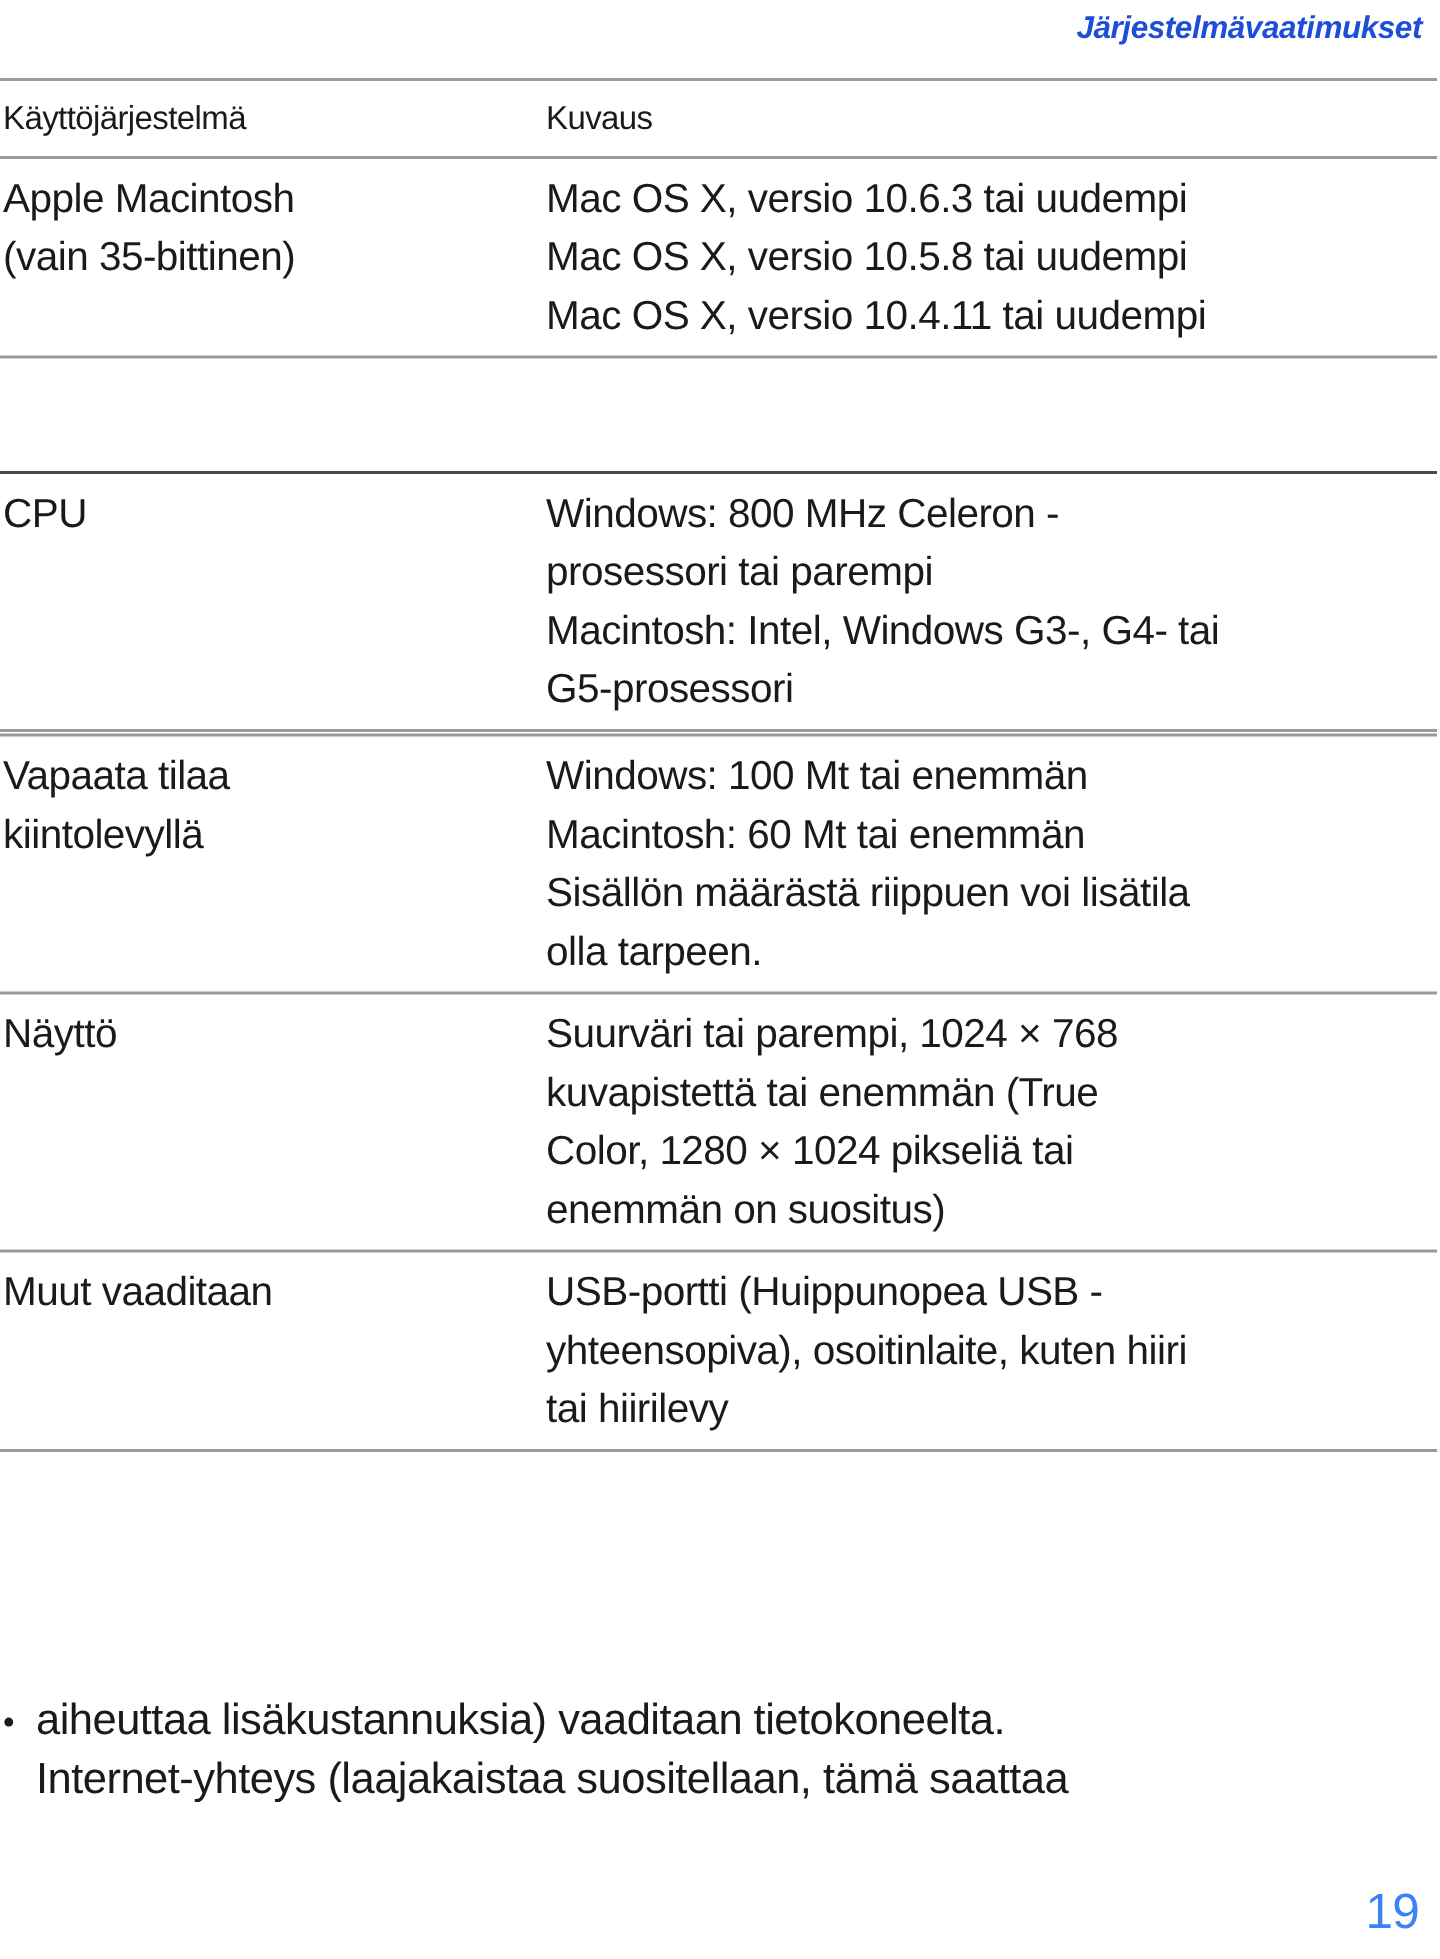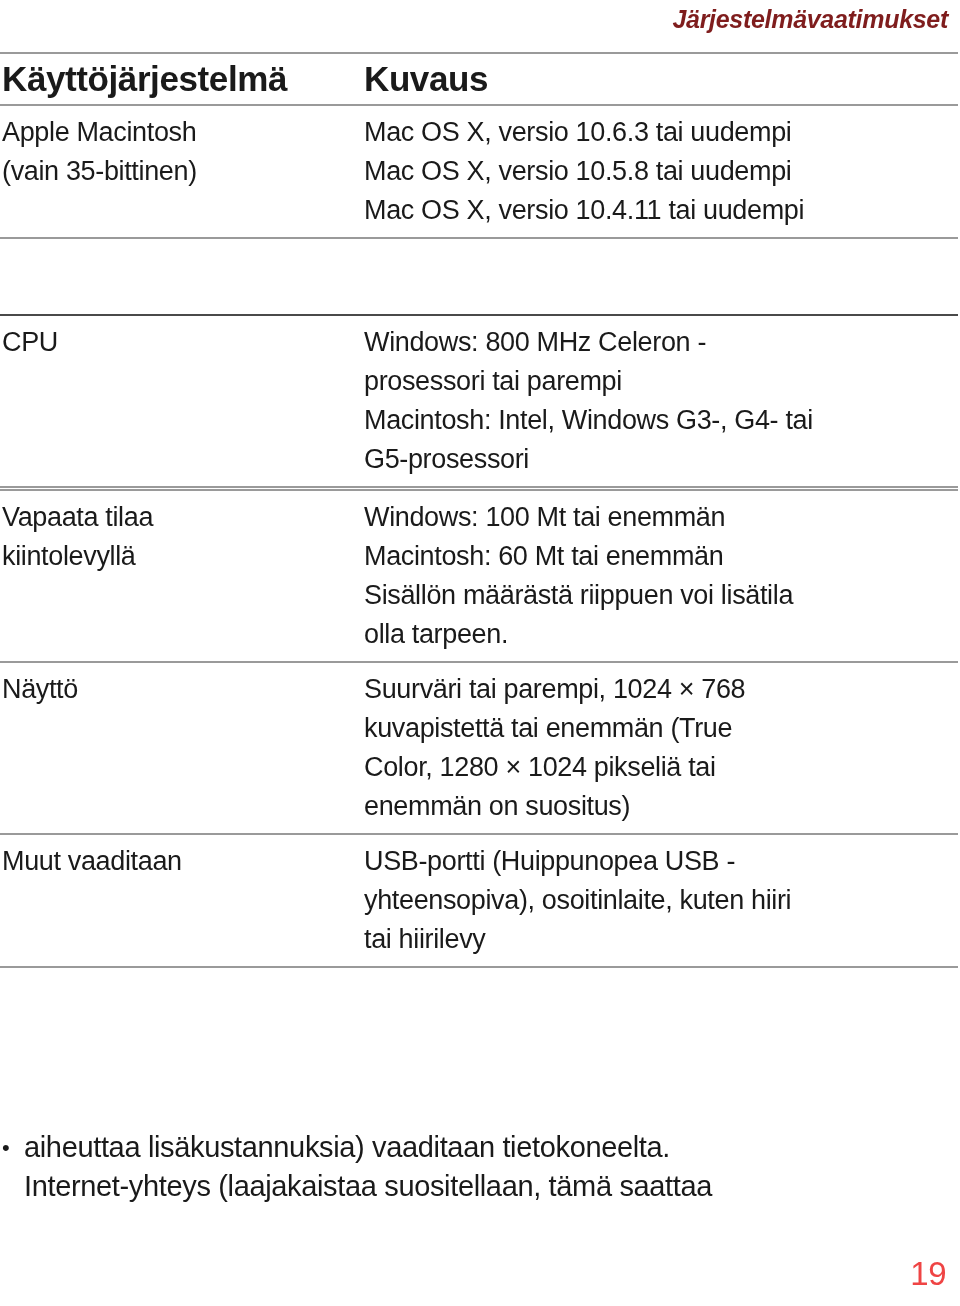--- a/index.html
+++ b/index.html
@@ -25,24 +25,24 @@
   }
 
   
   .doc-header {
     position: absolute;
     top: 2px;
     right: 12px;
     text-align: right;
     font-weight: bold;
     font-style: italic;
-    font-size: 25px;
+    font-size: 21px;
     letter-spacing: -0.3px;
     line-height: 34px;
-    color: #7f1d1d;
+    color: #1d4ed8;
     white-space: nowrap;
   }
 
   
   .req-table {
     position: absolute;
     top: 52px;
     left: 0px;
     width: 958px;
     border-collapse: collapse;
@@ -65,22 +65,22 @@
   }
   .rule-inner {
     height: 2px;
     background: #8a8a8a;
     width: 100%;
   }
   .rule-inner.dark { background: #4a4a4a; }
   .rule-inner.thin { background: #9a9a9a; height: 2px; }
 
   .hdr-cell {
-    font-weight: bold;
-    font-size: 35px;
+    font-weight: normal;
+    font-size: 22px;
     line-height: 32px;
     letter-spacing: -0.4px;
     padding-top: 8px !important;
     padding-bottom: 9px !important;
   }
   .hdr-cell.label { padding-left: 2px !important; }
   .hdr-cell.desc  { padding-left: 6px !important; }
 
   .body-cell {
     font-size: 27px;
@@ -124,21 +124,21 @@
   .footnote-text { flex: 1 1 auto; }
 
   
   .page-number {
     position: absolute;
     right: 14px;
     bottom: 14px;
     font-size: 33px;
     line-height: 36px;
     letter-spacing: -0.5px;
-    color: #ef4444;
+    color: #3b82f6;
   }
 </style>
 </head>
 <body>
 
 <div class="page">
 
   <div class="doc-header">Järjestelmävaatimukset</div>
 
   <table class="req-table">

